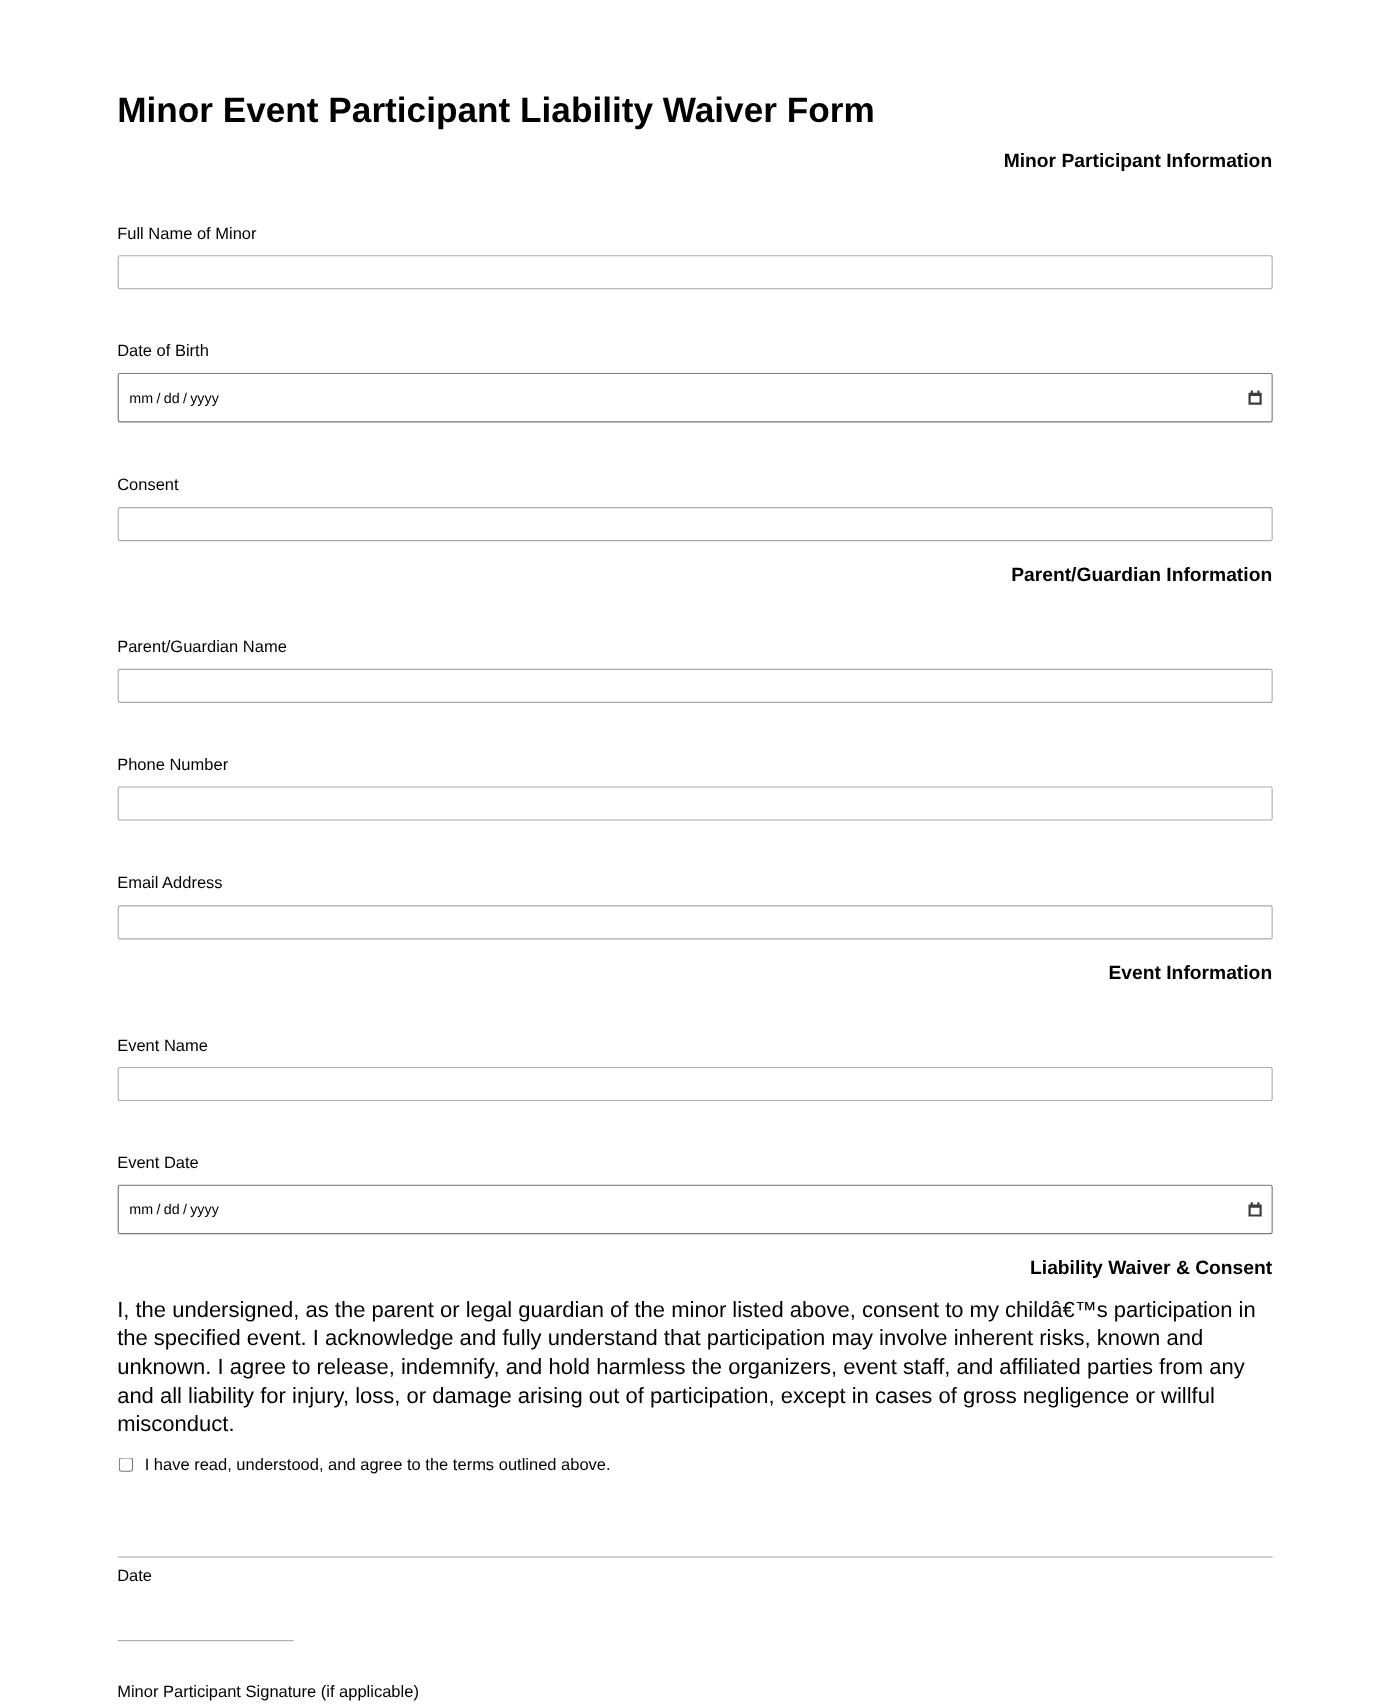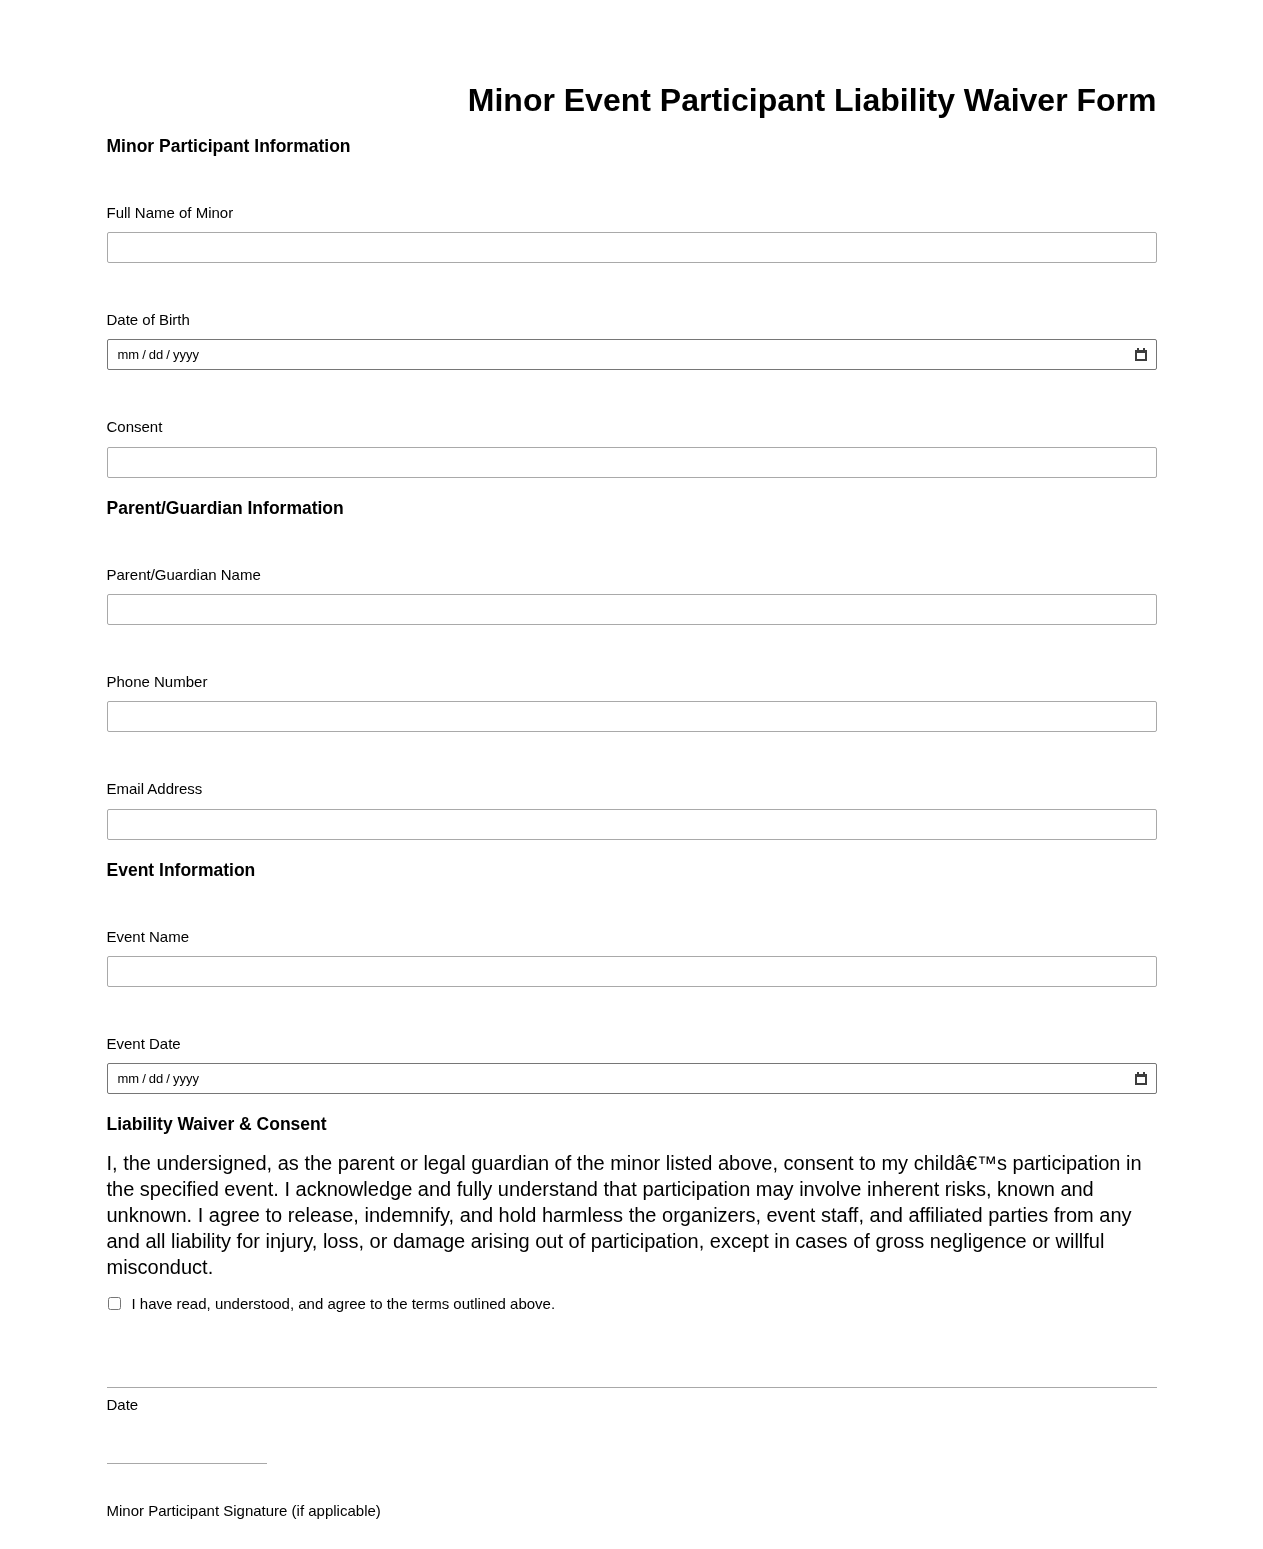--- a/index.html
+++ b/index.html
@@ -15,27 +15,27 @@
   .container {
     width: 1050px;
     margin: 0 auto;
     padding: 82px 0 254px 0;
   }
   h1 {
     font-size: 32px;
     line-height: 1.15;
     font-weight: bold;
     margin: 0 0 17px 0;
-    text-align: right;
   }
   h2 {
     font-size: 17.5px;
     line-height: 1.15;
     font-weight: bold;
     margin: 14px 0 16px 0;
+    text-align: right;
   }
   h2.first { margin-top: 0; }
   .field { margin-bottom: 20px; margin-top: 48px; }
   .field-label {
     display: block;
     font-size: 15px;
     line-height: 1.15;
     margin-bottom: 11px;
   }
   .text-input {
@@ -49,21 +49,21 @@
     font-family: inherit;
     font-size: 15px;
     color: #000000;
     outline: none;
   }
   .date-input {
     display: flex;
     align-items: center;
     justify-content: space-between;
     width: 100%;
-    height: 31px;
+    height: 45px;
     border: 1px solid #767676;
     border-radius: 2px;
     background: #ffffff;
     padding: 0 7px 0 10px;
     cursor: default;
   }
   .date-display {
     font-size: 13px;
     color: #000000;
     white-space: nowrap;

